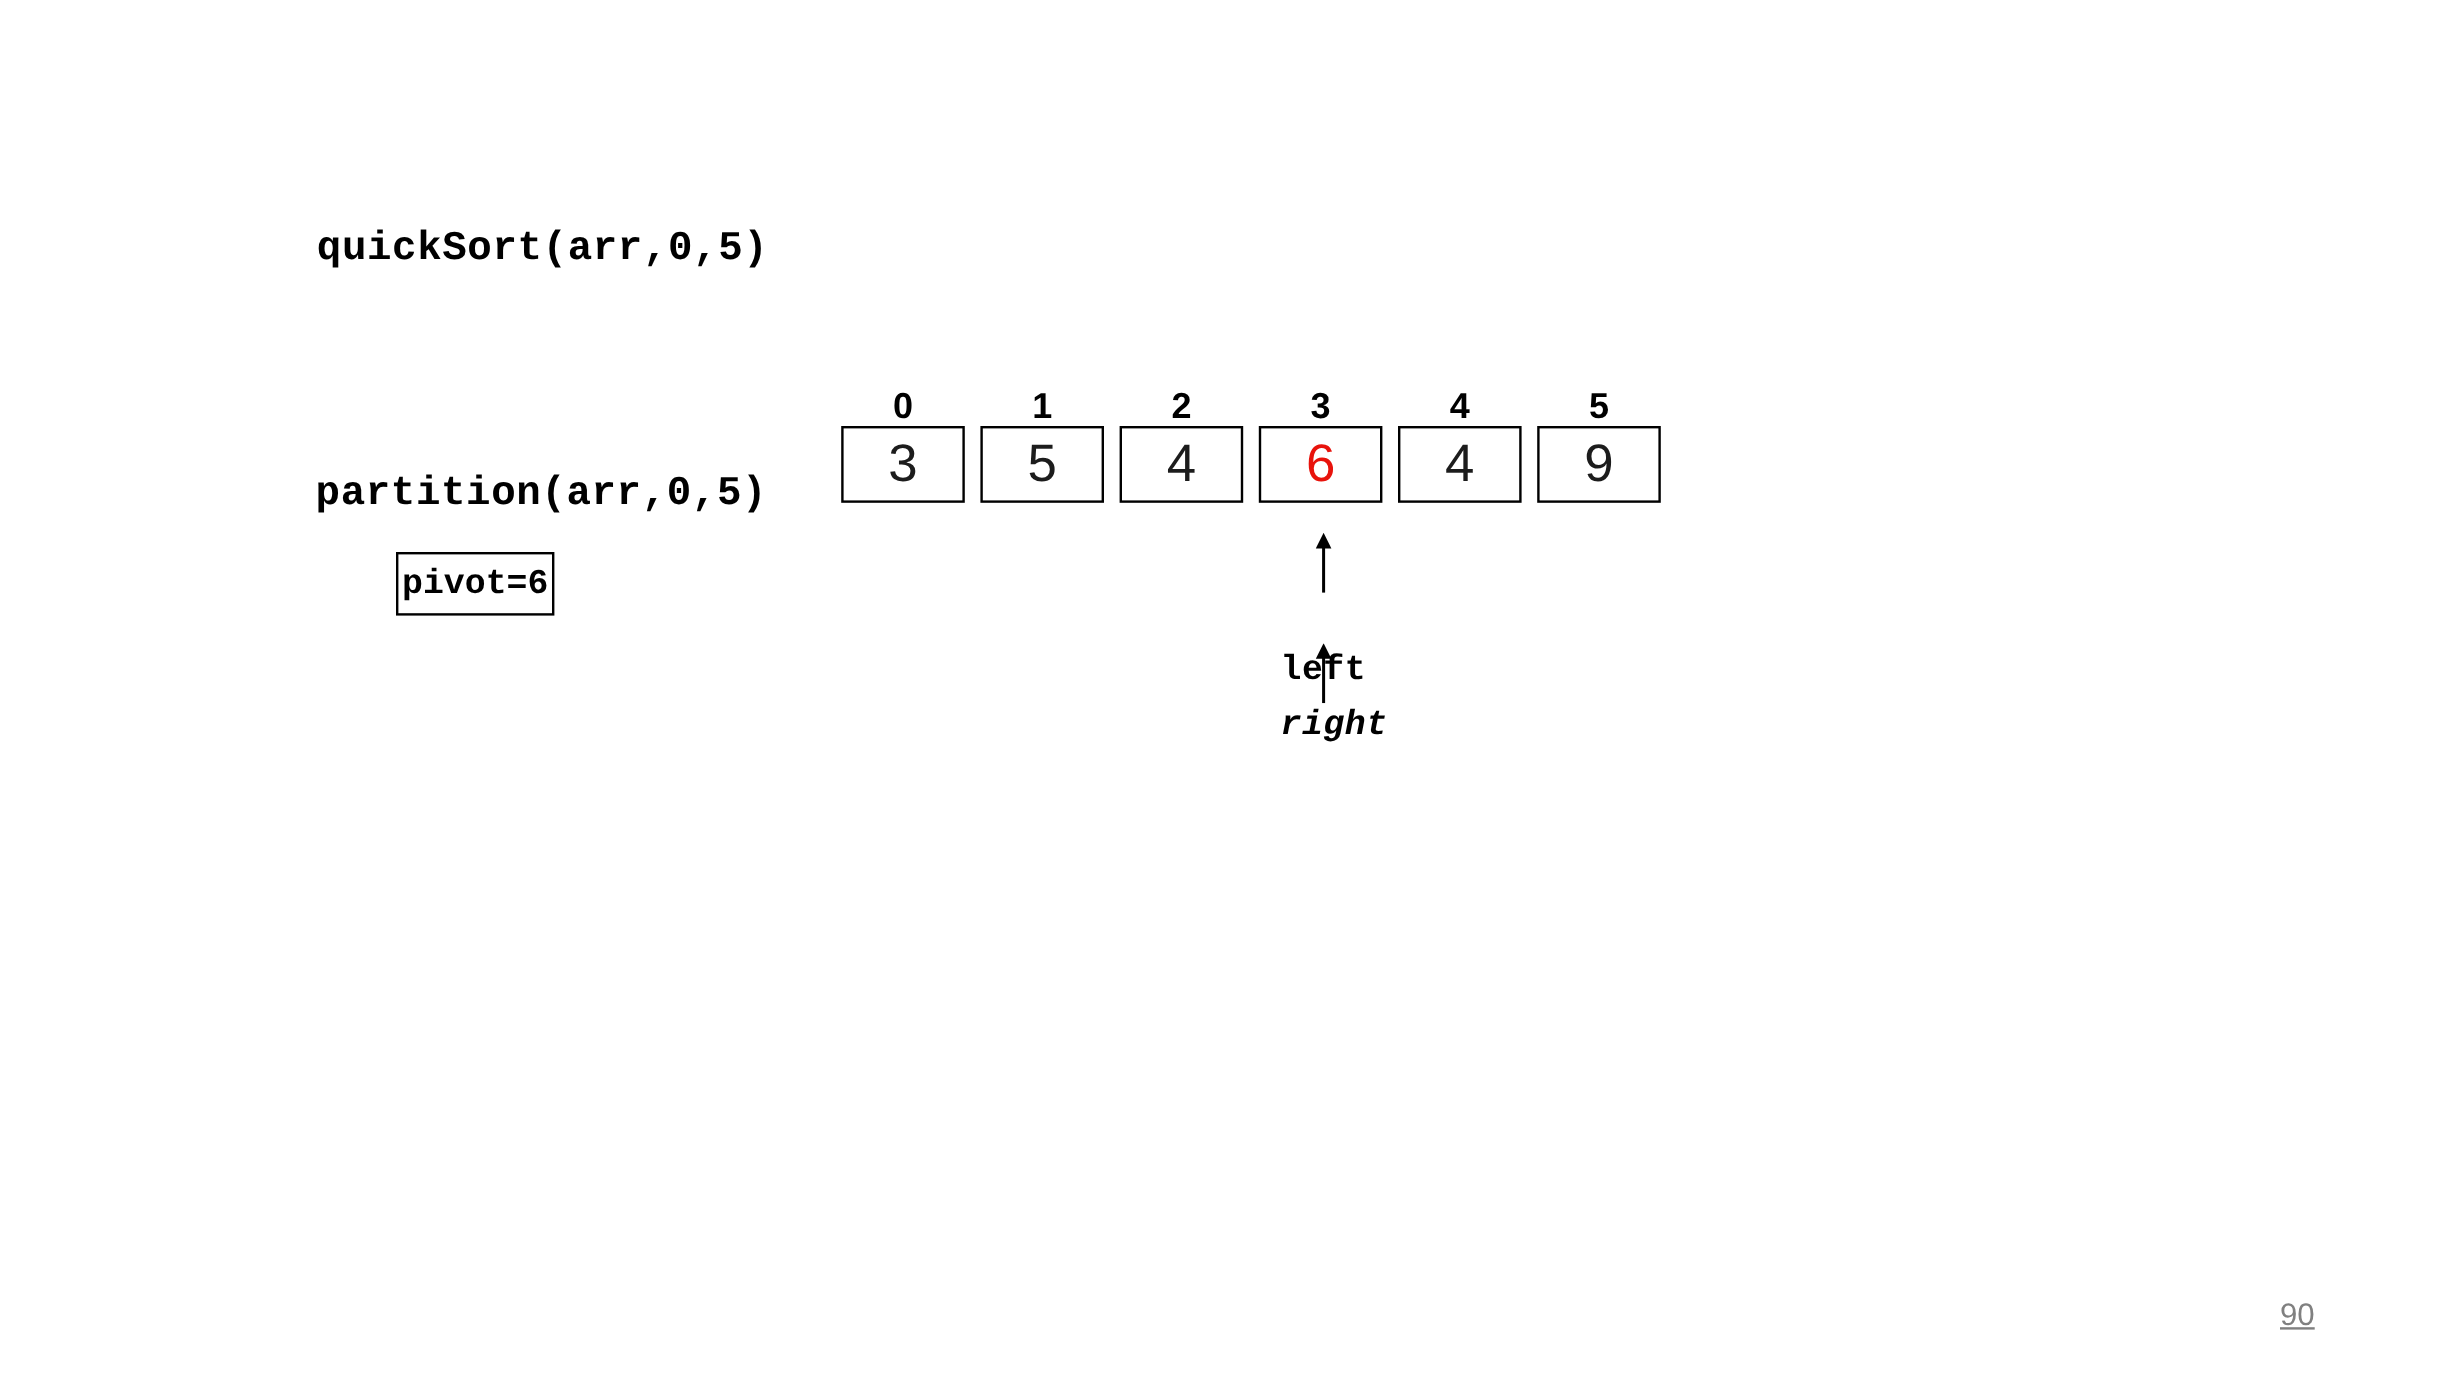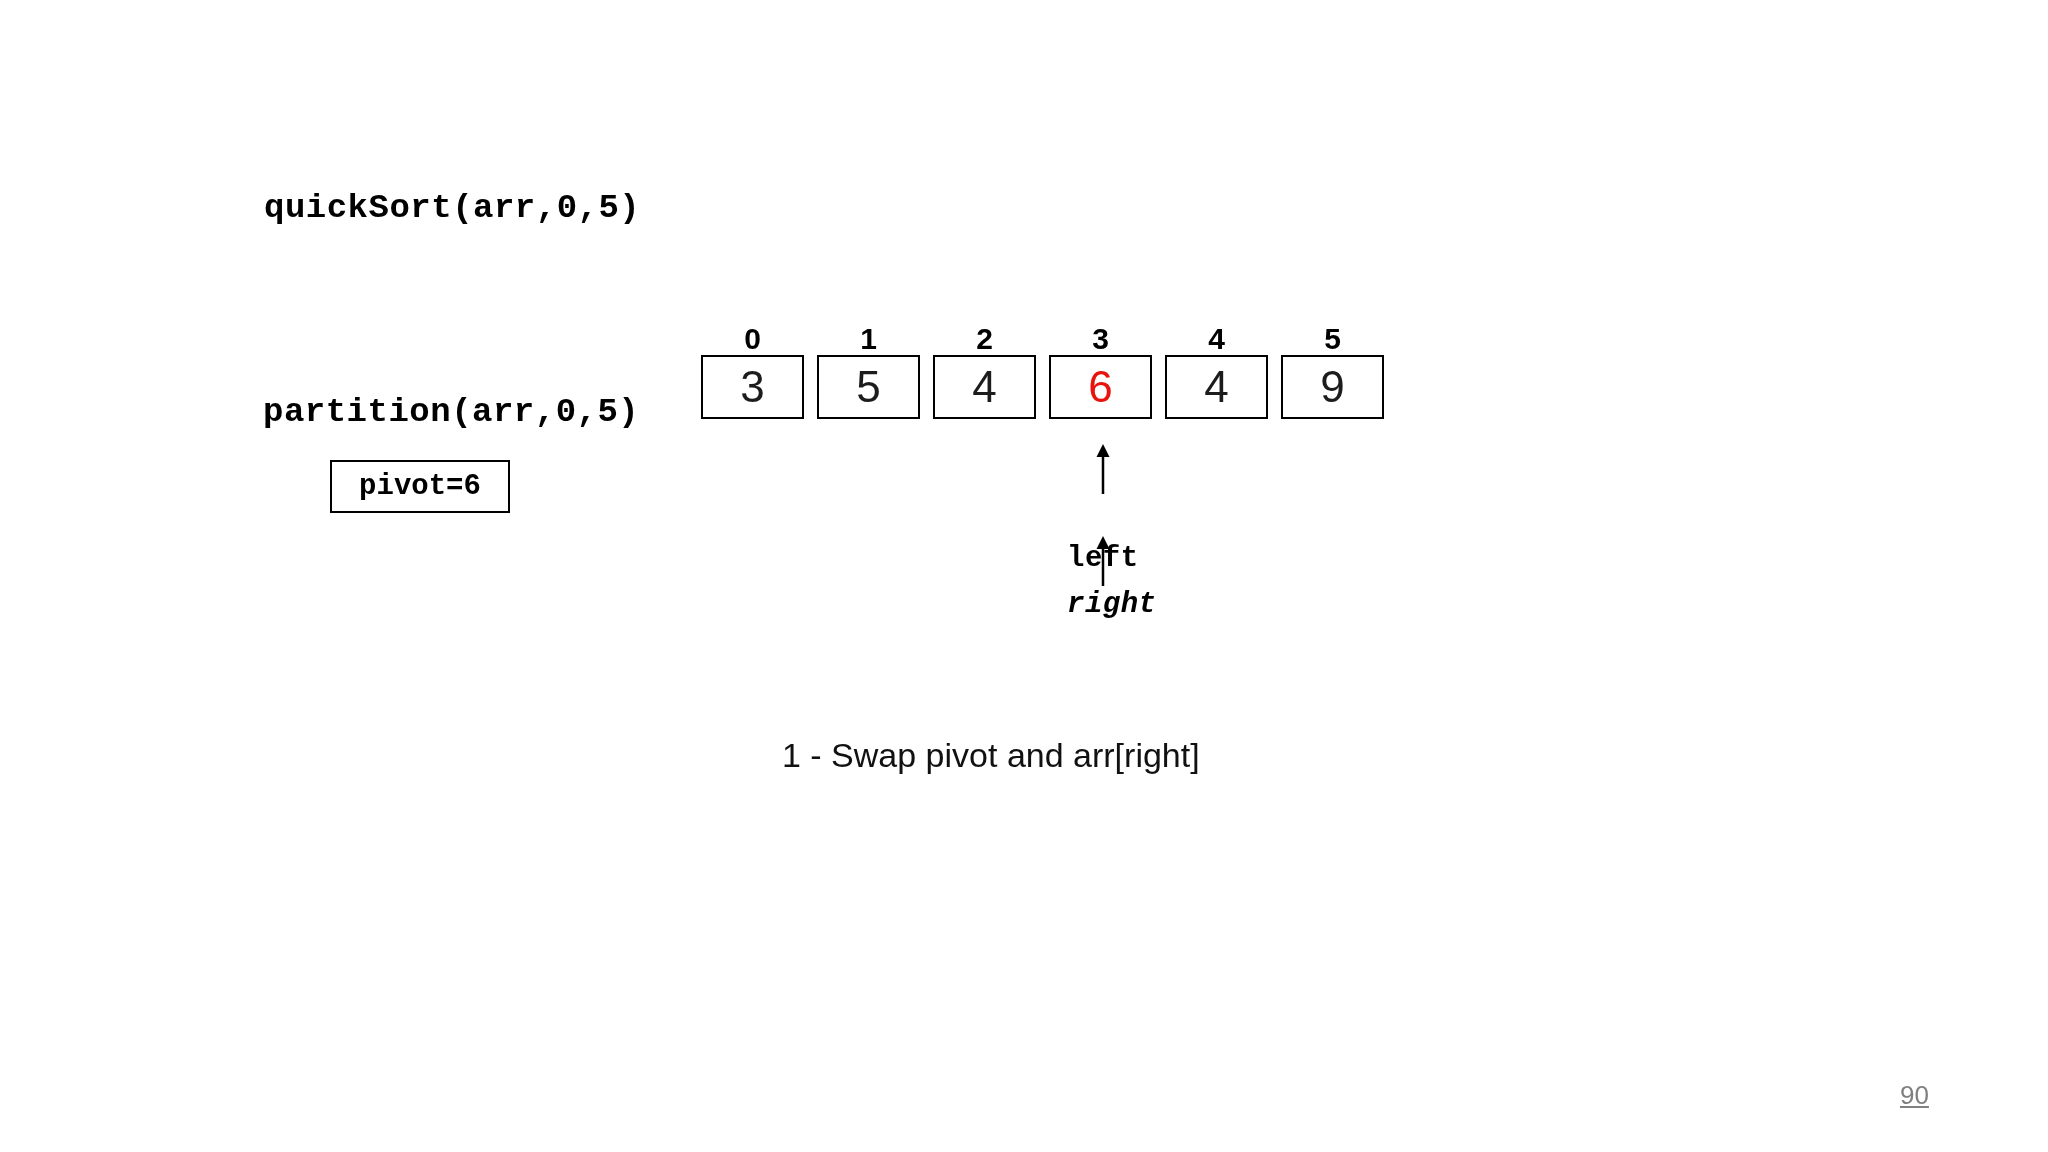--- a/index.html
+++ b/index.html
@@ -25,21 +25,21 @@
   .call-label {
     font-size: 34px;
     letter-spacing: 0.5px;
     white-space: pre;
   }
   .quicksort-call { left: 264px; top: 189px; }
   .partition-call { left: 263px; top: 383px; margin-top: 10px; }
 
   .pivot-box {
     left: 330px; top: 460px;
-    width: 180px; height: 53px;
+    width: 132px; height: 53px;
     border: 2.5px solid #000000;
     box-sizing: border-box;
     display: flex; align-items: center; justify-content: center;
     font-size: 29px;
   }
 
   .index-row {
     left: 701px; top: 322px;
     display: flex; gap: 13px;
   }
@@ -141,18 +141,17 @@
   <div class="abs pointer-label mono" style="left:1067px; top:498px;margin-top:44px;">left</div>
 
   <svg class="abs pointer-arrow" style="left:1096px; top:536px;" width="14" height="50" viewBox="0 0 14 50">
     <polygon points="7,0 0.5,13 13.5,13"></polygon>
     <rect x="5.75" y="11" width="2.5" height="39"></rect>
   </svg>
 
   <div class="abs pointer-label mono" style="left:1067px; top:588px;font-style:italic;">right</div>
 
   <div class="abs notes">
-    <div>1 - Swap pivot and arr[right]</div>
   </div>
 
   <div class="abs page-number">90</div>
 
 </div>
 
 </body></html>

